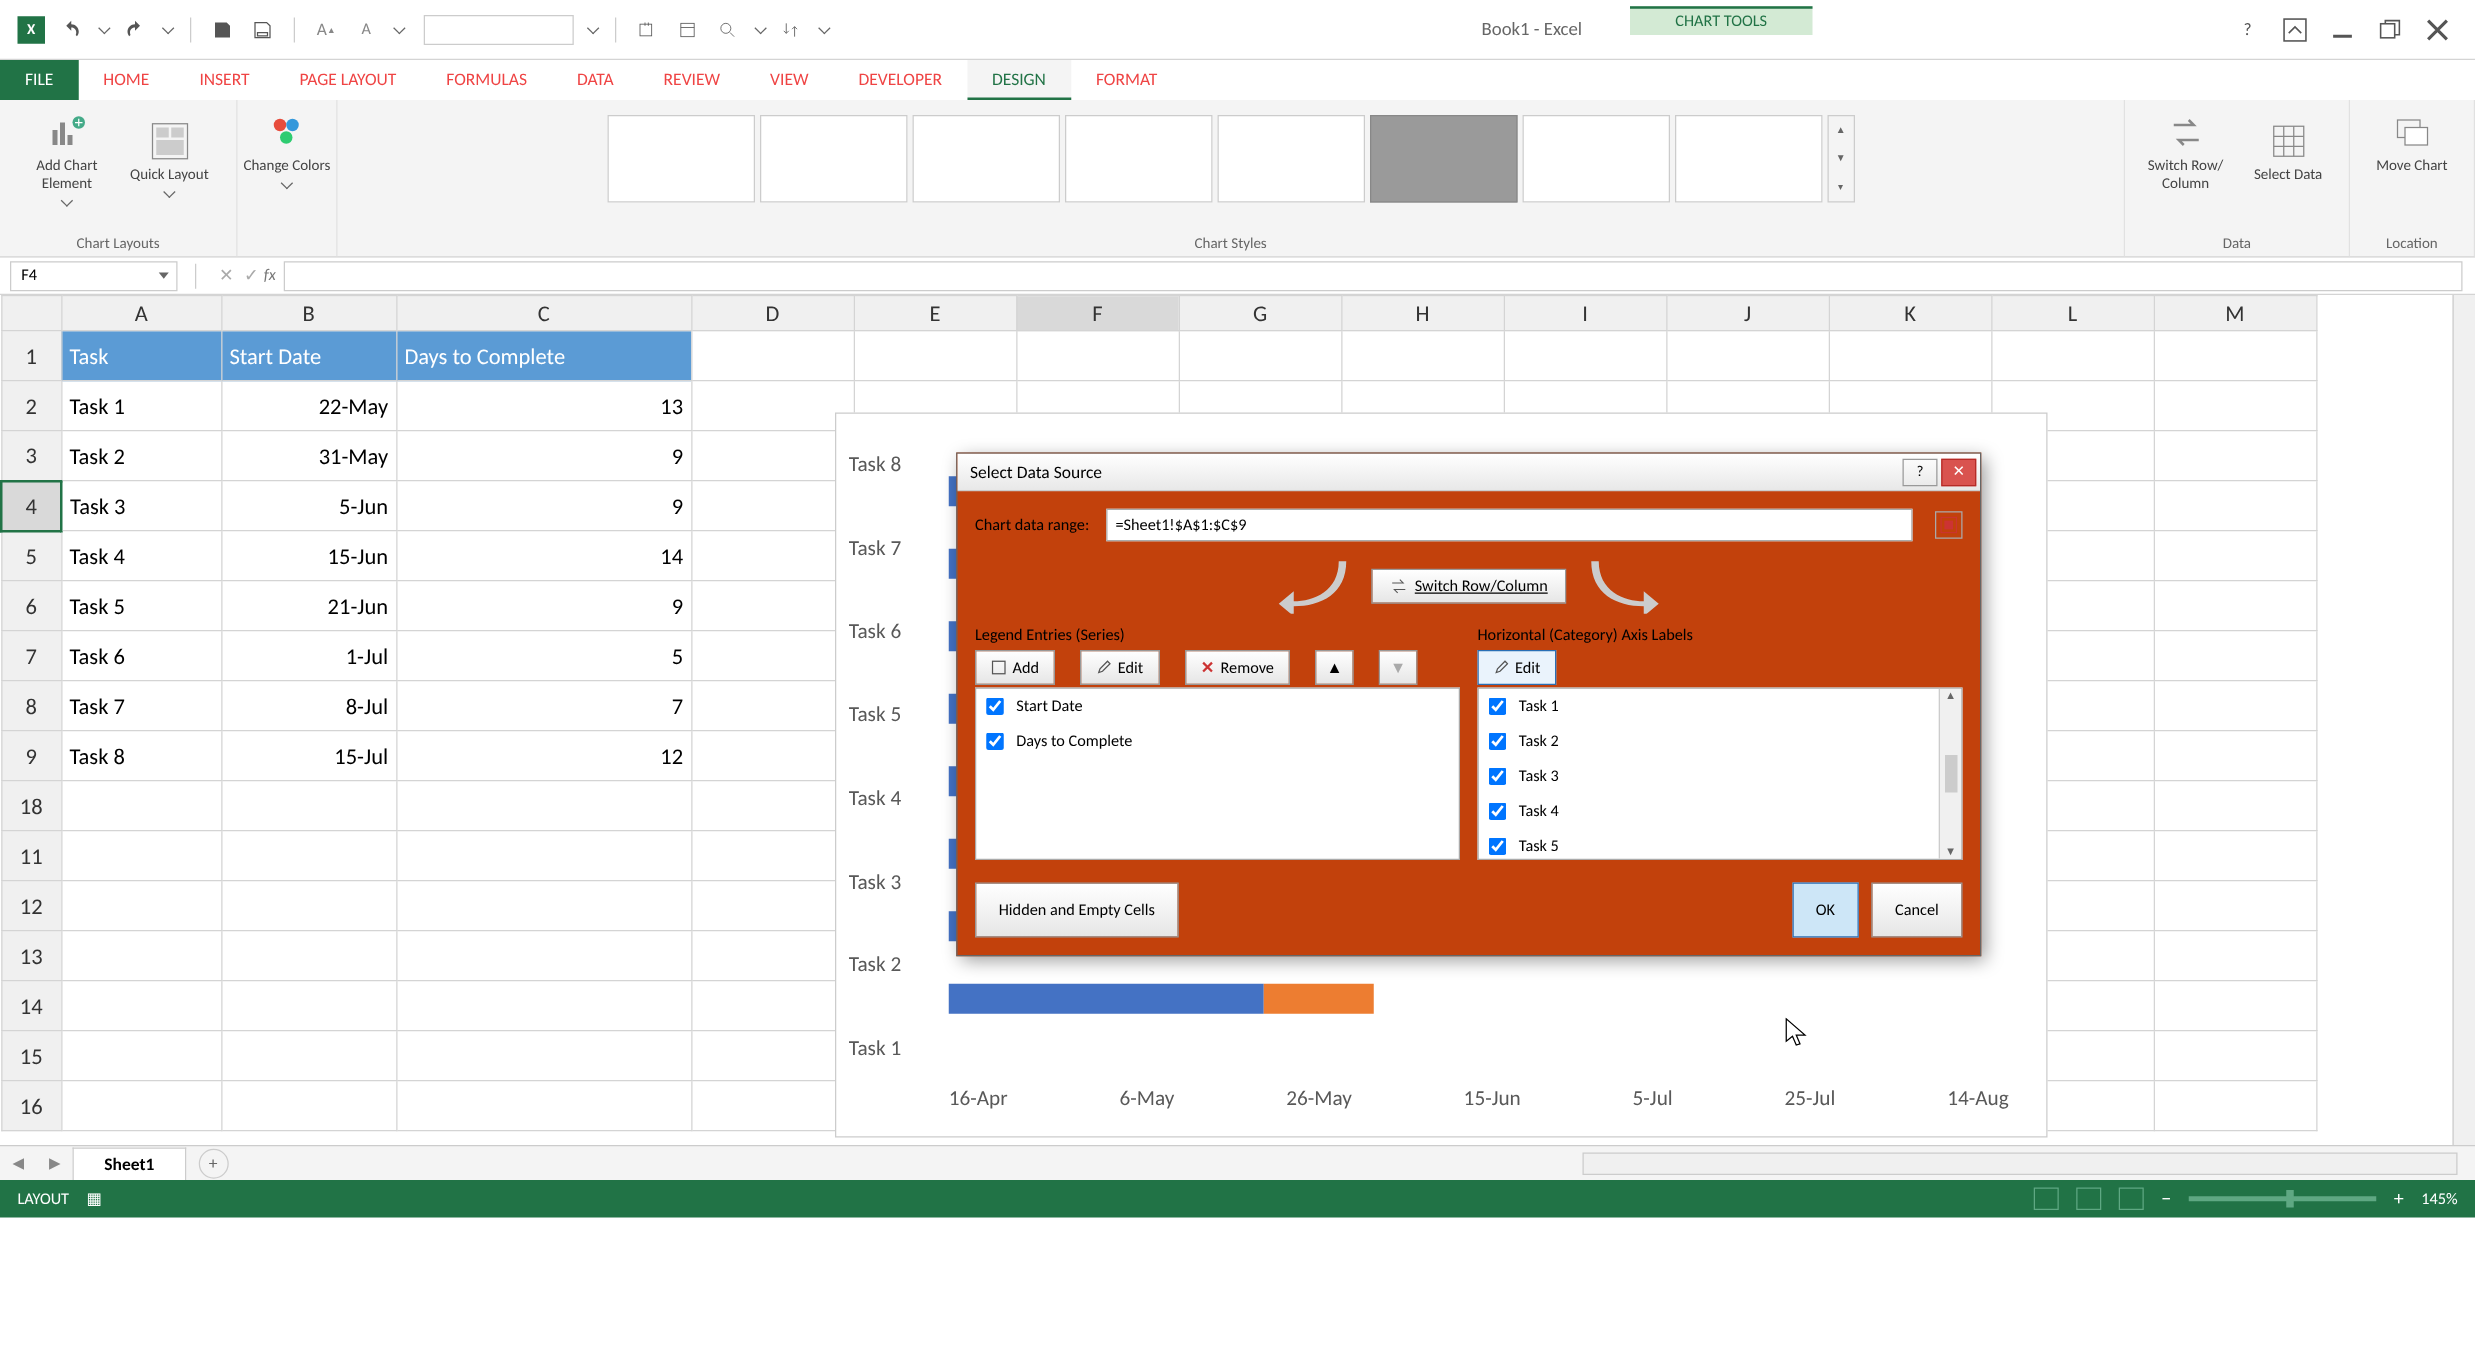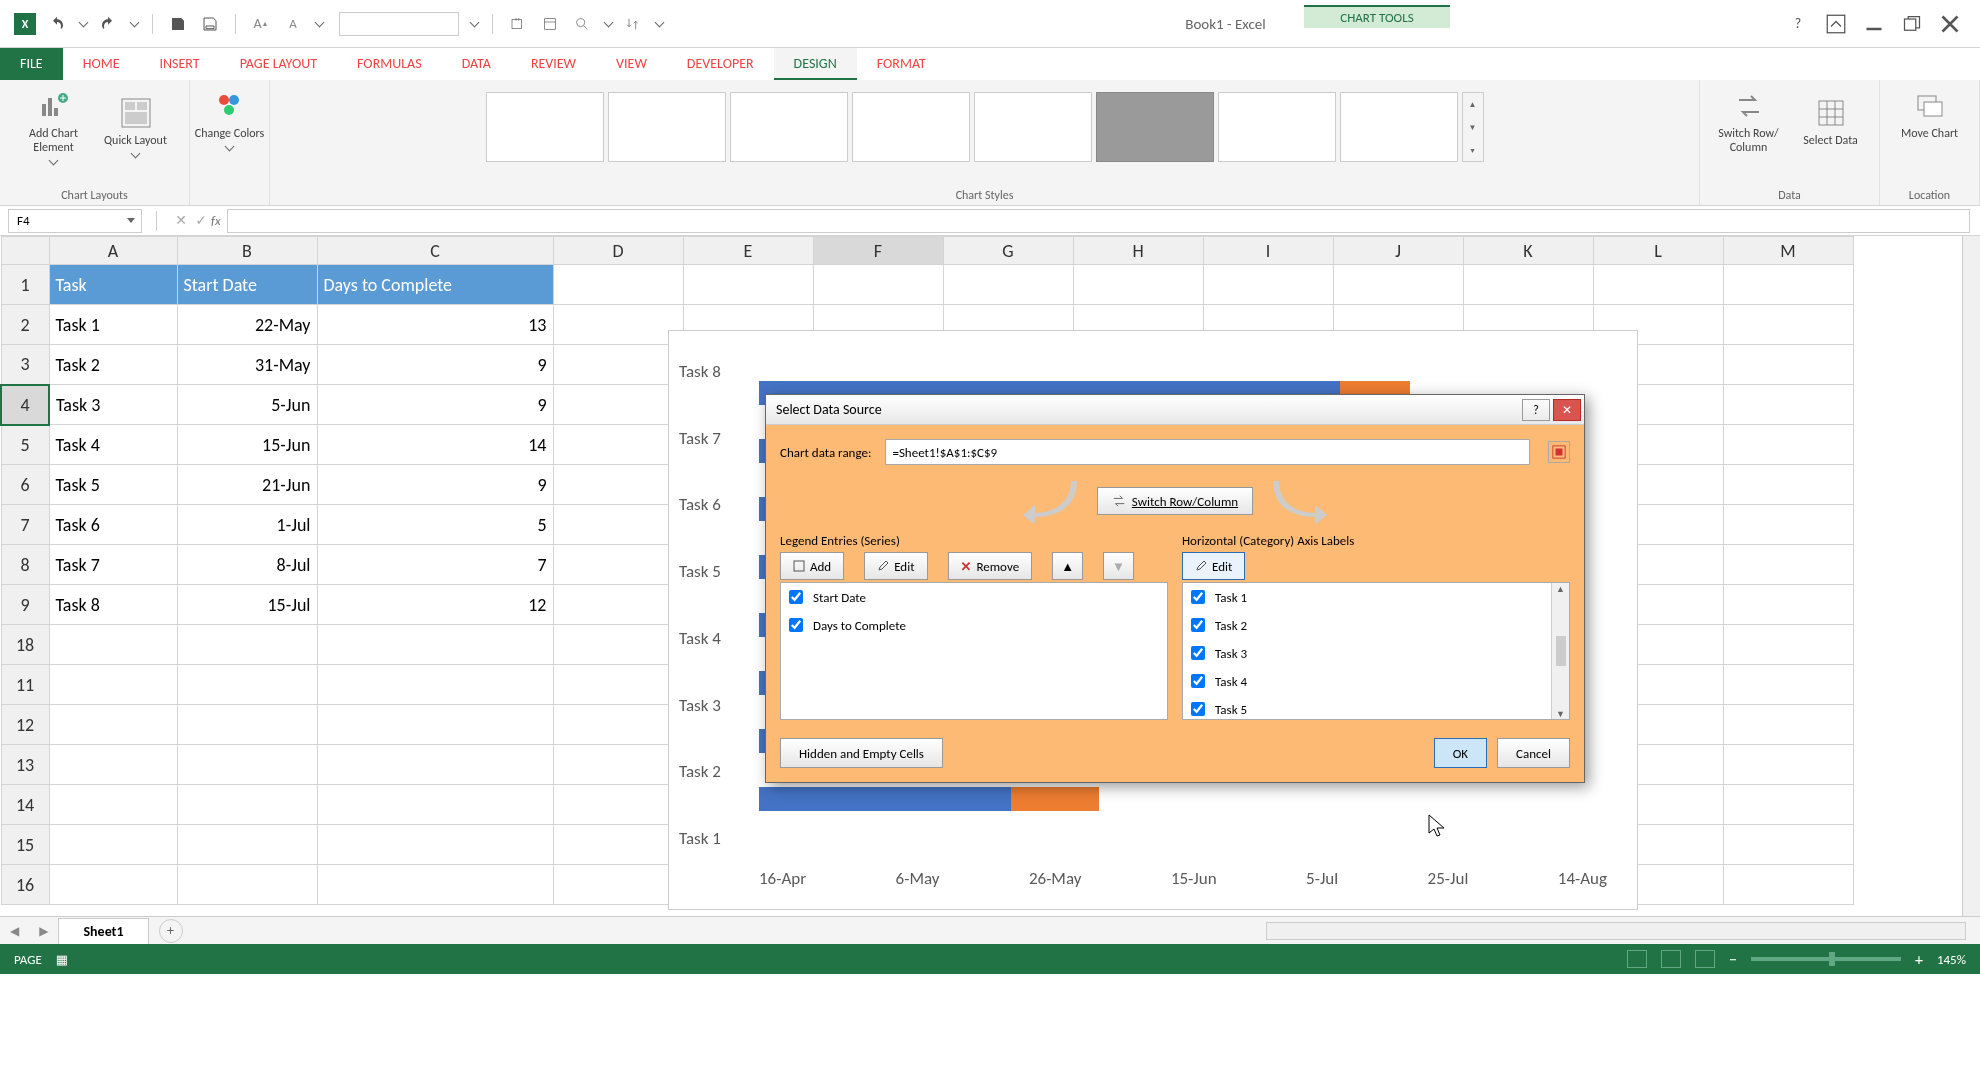--- a/index.html
+++ b/index.html
@@ -73,21 +73,21 @@
 .chart-inner { width: 100%; height: 100%; position: relative; padding: 30px 10px 10px 90px; }
 .y-labels { position: absolute; left: 10px; top: 30px; bottom: 60px; display: flex; flex-direction: column-reverse; justify-content: space-between; }
 .y-labels span { color: #595959; font-size: 17px; }
 .x-labels { position: absolute; left: 90px; right: 30px; bottom: 20px; display: flex; justify-content: space-between; }
 .x-labels span { color: #595959; font-size: 17px; }
 .bar-row { position: absolute; height: 24px; }
 .bar-start { background: #4472c4; height: 100%; display: inline-block; }
 .bar-days { background: #ed7d31; height: 100%; display: inline-block; }
 
 
-.dialog { position: absolute; left: 765px; top: 394px; width: 820px; background: #fdba74; border: 1px solid #666; box-shadow: 4px 4px 14px rgba(0,0,0,.4); }
+.dialog { position: absolute; left: 765px; top: 362px; width: 820px; background: #c2410c; border: 1px solid #666; box-shadow: 4px 4px 14px rgba(0,0,0,.4); }
 .dlg-title { height: 30px; display: flex; align-items: center; padding-left: 10px; font-size: 14px; background: linear-gradient(#fff,#e8e8e8); border-bottom: 1px solid #ccc; }
 .dlg-title .dlg-btns { margin-left: auto; display: flex; }
 .dlg-btns .db { width: 28px; height: 22px; border: 1px solid #999; margin-right: 3px; display: flex; align-items: center; justify-content: center; font-size: 12px; }
 .dlg-btns .close { background: #d9534f; color: #fff; border-color: #b52b27; }
 .dlg-body { padding: 14px; font-size: 13px; }
 .range-row { display: flex; align-items: center; gap: 14px; margin-bottom: 14px; }
 .range-input { flex: 1; height: 26px; border: 1px solid #aaa; background: #fff; padding: 0 6px; display: flex; align-items: center; }
 .range-picker { width: 22px; height: 22px; border: 1px solid #aaa; margin-left: 4px; display: flex; align-items: center; justify-content: center; }
 .swap-row { display: flex; align-items: center; justify-content: center; gap: 16px; margin-bottom: 10px; }
 .swap-arrow { width: 60px; height: 44px; }
@@ -96,21 +96,21 @@
 .panel { flex: 1; }
 .panel-label { font-size: 13px; margin-bottom: 4px; }
 .panel-tools { display: flex; gap: 20px; margin-bottom: 2px; }
 .pbtn { height: 28px; padding: 0 12px; border: 1px solid #999; background: linear-gradient(#fff,#e6e6e6); display: flex; align-items: center; gap: 5px; font-size: 13px; cursor: pointer; }
 .pbtn.hl { border: 1px solid #2a6fb5; background: #eaf3fc; }
 .panel-list { border: 1px solid #aaa; background: #fff; height: 138px; overflow: hidden; position: relative; }
 .panel-list .litem { display: flex; align-items: center; gap: 10px; height: 28px; padding: 0 8px; }
 .panel-list .litem input { width: 14px; height: 14px; }
 .panel .scroll-stub { position: absolute; right: 0; top: 0; width: 18px; height: 100%; background: #f0f0f0; border-left: 1px solid #ccc; display: flex; flex-direction: column; justify-content: space-between; align-items: center; font-size: 9px; color: #666; }
 .dlg-footer { display: flex; margin-top: 18px; }
-.dlg-footer .fbtn { height: 30px; padding: 0 18px; border: 1px solid #999; background: linear-gradient(#fff,#e6e6e6); font-size: 13px; cursor: pointer; }
+.dlg-footer .fbtn { height: 44px; padding: 0 18px; border: 1px solid #999; background: linear-gradient(#fff,#e6e6e6); font-size: 13px; cursor: pointer; }
 .dlg-footer .spacer { flex: 1; }
 .dlg-footer .ok { background: #cde6f7; border: 1px solid #2a6fb5; margin-right: 10px; }
 
 
 .cursor { position: absolute; left: 1428px; top: 814px; pointer-events: none; z-index: 999; }
 .cursor svg { width: 20px; height: 26px; }
 
 
 .sheettabs { height: 28px; display: flex; align-items: center; border-top: 1px solid #ccc; background: #f4f4f4; }
 .sheettabs .nav { padding: 0 10px; color: #888; font-size: 12px; }
@@ -790,21 +790,21 @@
 
 <div class="sheettabs">
   <span class="nav">◀</span>
   <span class="nav">▶</span>
   <div class="sheettab">Sheet1</div>
   <div class="add-sheet">+</div>
   <div class="h-scroll"></div>
 </div>
 
 <div class="statusbar">
-  <span>PAGE</span>
+  <span>LAYOUT</span>
   <span style="margin-left:14px">▦</span>
   <div class="right">
     <div class="view-btn"></div>
     <div class="view-btn"></div>
     <div class="view-btn"></div>
     <span class="zoom-minus">−</span>
     <div class="zoom-slider"></div>
     <span class="zoom-plus">+</span>
     <span>145%</span>
   </div>

